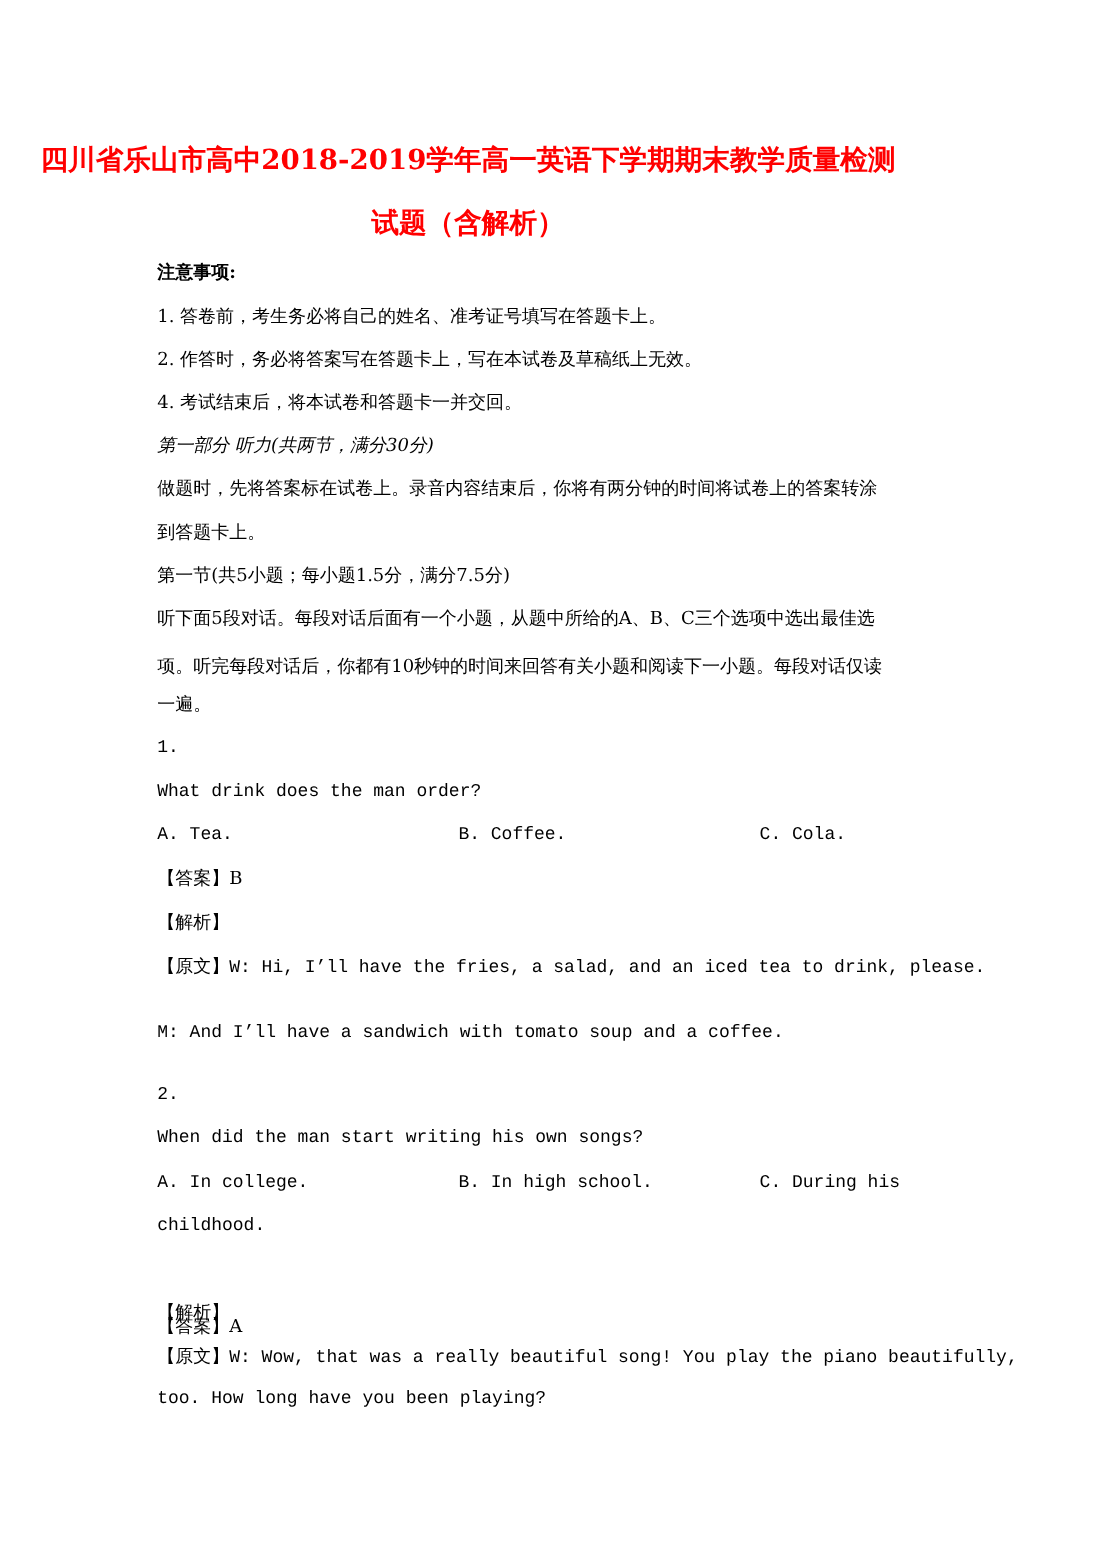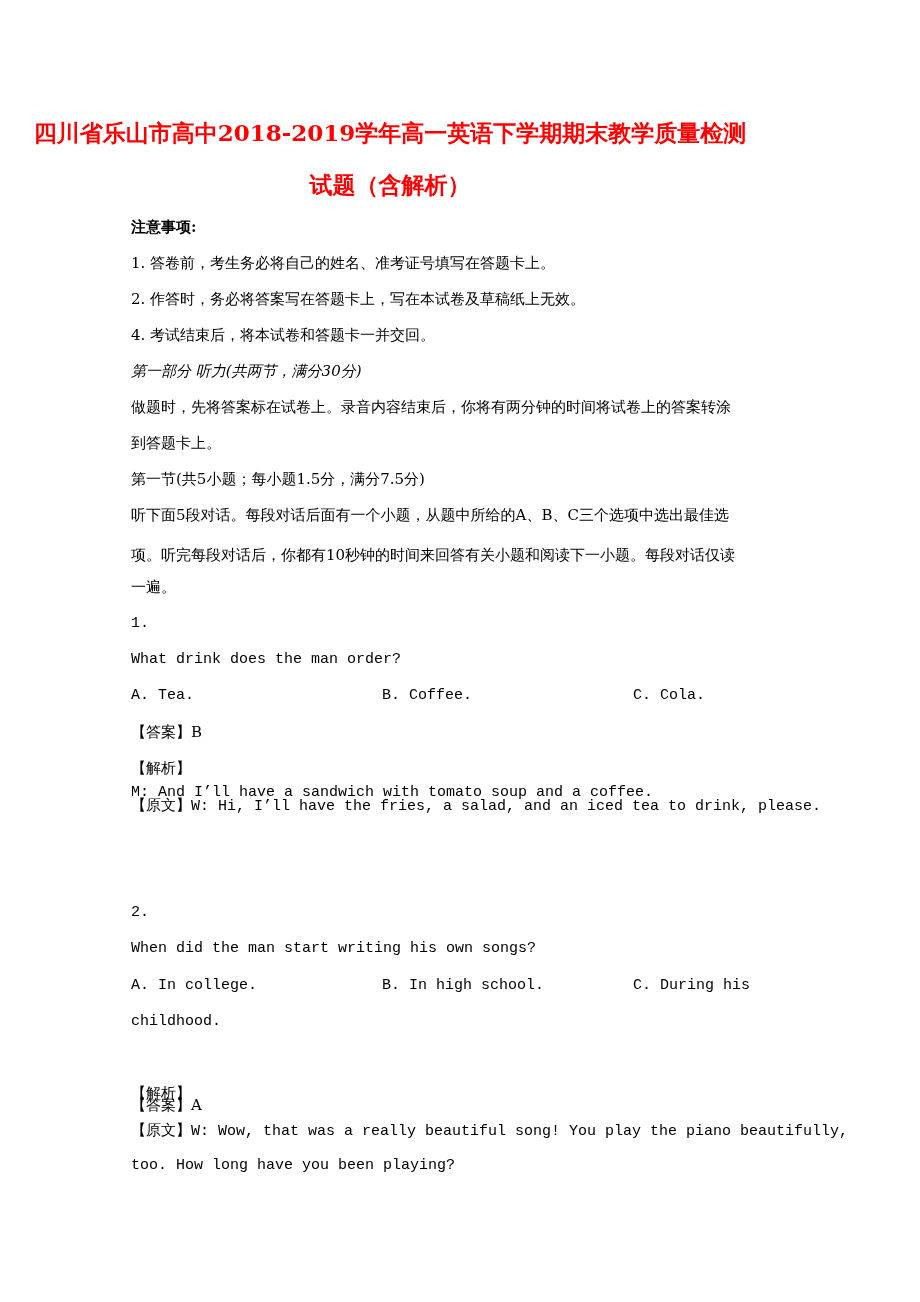--- a/index.html
+++ b/index.html
@@ -34,21 +34,21 @@
 
   <div>
     <div class="line en" style="top:615px;">1.</div>
     <div class="line en" style="top:651px;">What drink does the man order?</div>
     <div class="opt" style="top:687px; left:131px;">A. Tea.</div>
     <div class="opt" style="top:687px; left:382px;">B. Coffee.</div>
     <div class="opt" style="top:687px; left:633px;">C. Cola.</div>
     <div class="line" style="top:723px;">【答案】B</div>
     <div class="line" style="top:759px;">【解析】</div>
     <div class="line en" style="top:796px;">【原文】W: Hi, I’ll have the fries, a salad, and an iced tea to drink, please.</div>
-    <div class="line en" style="top:784px;">M: And I’ll have a sandwich with tomato soup and a coffee.</div>
+    <div class="line en" style="top:852px;">M: And I’ll have a sandwich with tomato soup and a coffee.</div>
   </div>
 
   <div>
     <div class="line en" style="top:904px;">2.</div>
     <div class="line en" style="top:940px;">When did the man start writing his own songs?</div>
     <div class="opt" style="top:977px; left:131px;">A. In college.</div>
     <div class="opt" style="top:977px; left:382px;">B. In high school.</div>
     <div class="opt" style="top:977px; left:633px;">C. During his</div>
     <div class="line en" style="top:1013px;">childhood.</div>
     <div class="line" style="top:1048px;margin-top:48px;">【答案】A</div>

